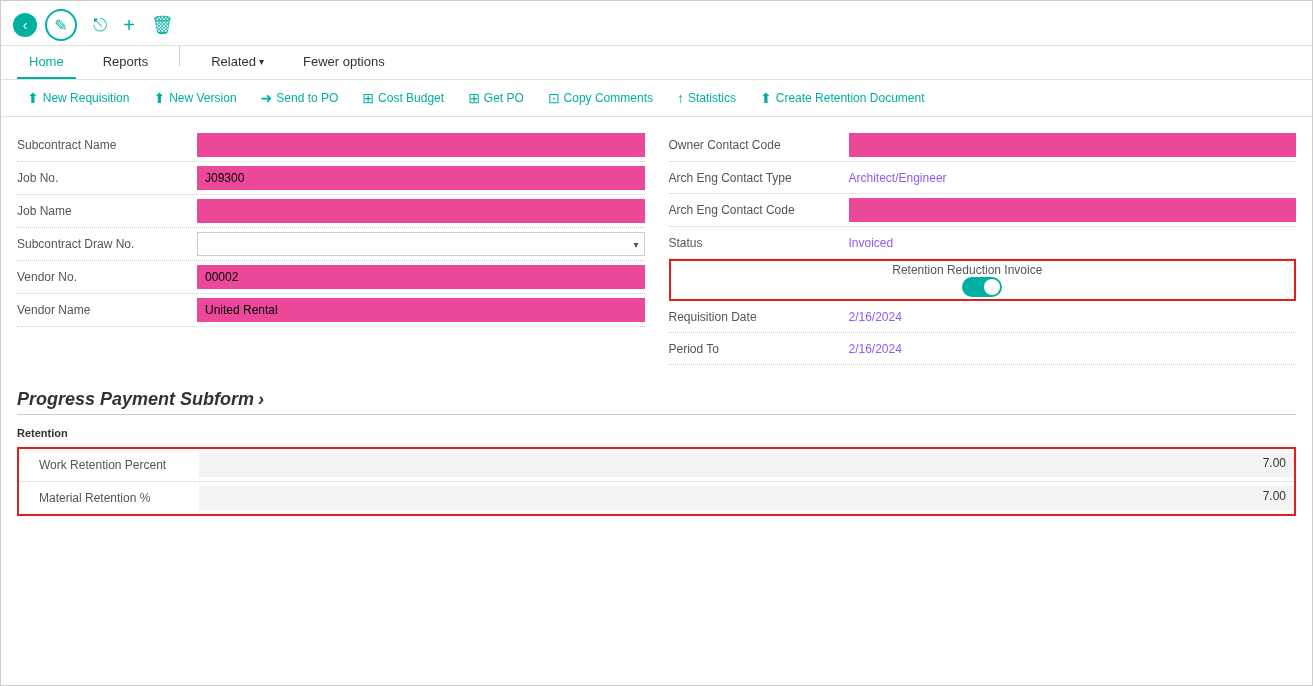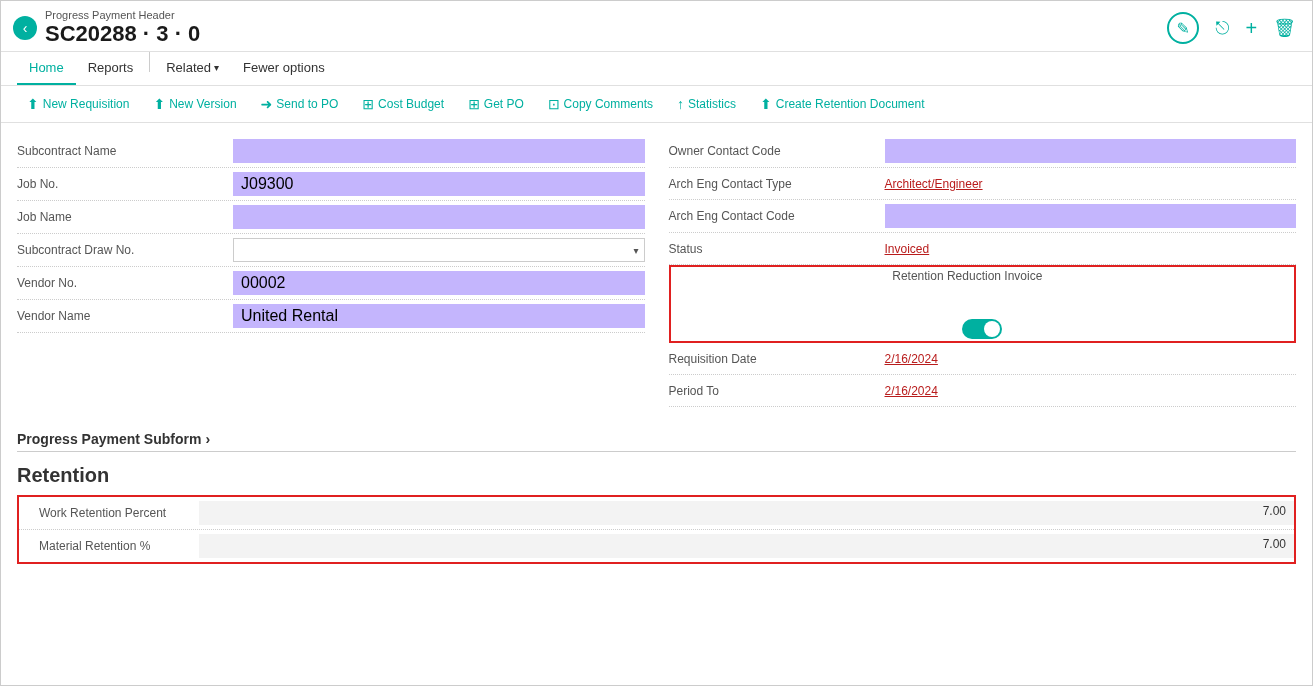--- a/index.html
+++ b/index.html
@@ -57,21 +57,21 @@
       color: #00b0a0;
       font-size: 18px;
       display: flex; align-items: center; justify-content: center;
     }
     
     .nav-tabs {
       display: flex;
       align-items: flex-start;
       padding: 0 16px;
       border-bottom: 1px solid #e0e0e0;
-      gap: 0;
+      gap: 15px;
     }
     .nav-tab {
       padding: 8px 12px;
       cursor: pointer;
       font-size: 13px;
       color: #333;
       border-bottom: 2px solid transparent;
     }
     .nav-tab.active {
       color: #00b0a0;
@@ -117,43 +117,41 @@
     }
     .form-column {
       flex: 1;
     }
     .form-row {
       display: flex;
       align-items: center;
       padding: 4px 0;
       border-bottom: 1px dotted #ccc;
       min-height: 32px;
-      gap: 36px;
     }
     .form-label {
       width: 180px;
       min-width: 180px;
       font-size: 12px;
       color: #555;
     }
     .form-value {
       flex: 1;
-      background: #c4b5fd;
+      background: #ec4899;
       padding: 3px 8px;
-      font-size: 16px;
+      font-size: 12px;
       min-height: 24px;
       border: none;
       outline: none;
     }
     .form-value-text {
       flex: 1;
       font-size: 12px;
       padding: 3px 0;
-      color: #b91c1c;
-      text-decoration: underline;
+      color: #8b5cf6;
     }
     .form-select-wrapper {
       flex: 1;
       position: relative;
     }
     .form-select {
       width: 100%;
       background: #fff;
       border: 1px solid #ccc;
       padding: 3px 24px 3px 8px;
@@ -196,39 +194,40 @@
     }
     
     .retention-reduction-row {
       border: 2px solid #e02020 !important;
       padding: 2px 4px;
       flex-direction: column;
     }
     
     .section-header {
       font-weight: 700;
-      font-size: 14px;
+      font-size: 18px;
       padding: 12px 16px 4px 16px;
       cursor: pointer;
       display: flex;
       align-items: center;
       gap: 4px;
+      font-style: italic;
     }
     .section-divider {
       border: none;
       border-top: 1px solid #ccc;
       margin: 0 16px;
     }
     
     .retention-section {
       padding: 12px 16px;
     }
     .retention-title {
       font-weight: 700;
-      font-size: 20px;
+      font-size: 11px;
       margin-bottom: 8px;
     }
     .retention-grid {
       display: flex;
       gap: 24px;
     }
     .retention-column {
       flex: 1;
     }
     .retention-box {
@@ -269,24 +268,20 @@
     }
   </style>
 </head>
 <body>
 
 <div class="page-wrapper">
 
   <div class="top-bar">
     <div class="back-btn">
       <span>‹</span>
-    </div>
-    <div class="header-title-area">
-      <span class="page-subtitle">Progress Payment Header</span>
-      <span class="page-title">SC20288 · 3 · 0</span>
     </div>
     <div class="top-icons">
       <div class="top-icon" style="width:32px;height:32px;border:2px solid #00b0a0;border-radius:50%;display:flex;align-items:center;justify-content:center;font-size:16px;">✎</div>
       <div class="top-icon">⎋</div>
       <div class="top-icon" style="font-size:20px;">+</div>
       <div class="top-icon">🗑</div>
     </div>
   </div>
 
   <div class="nav-tabs">

